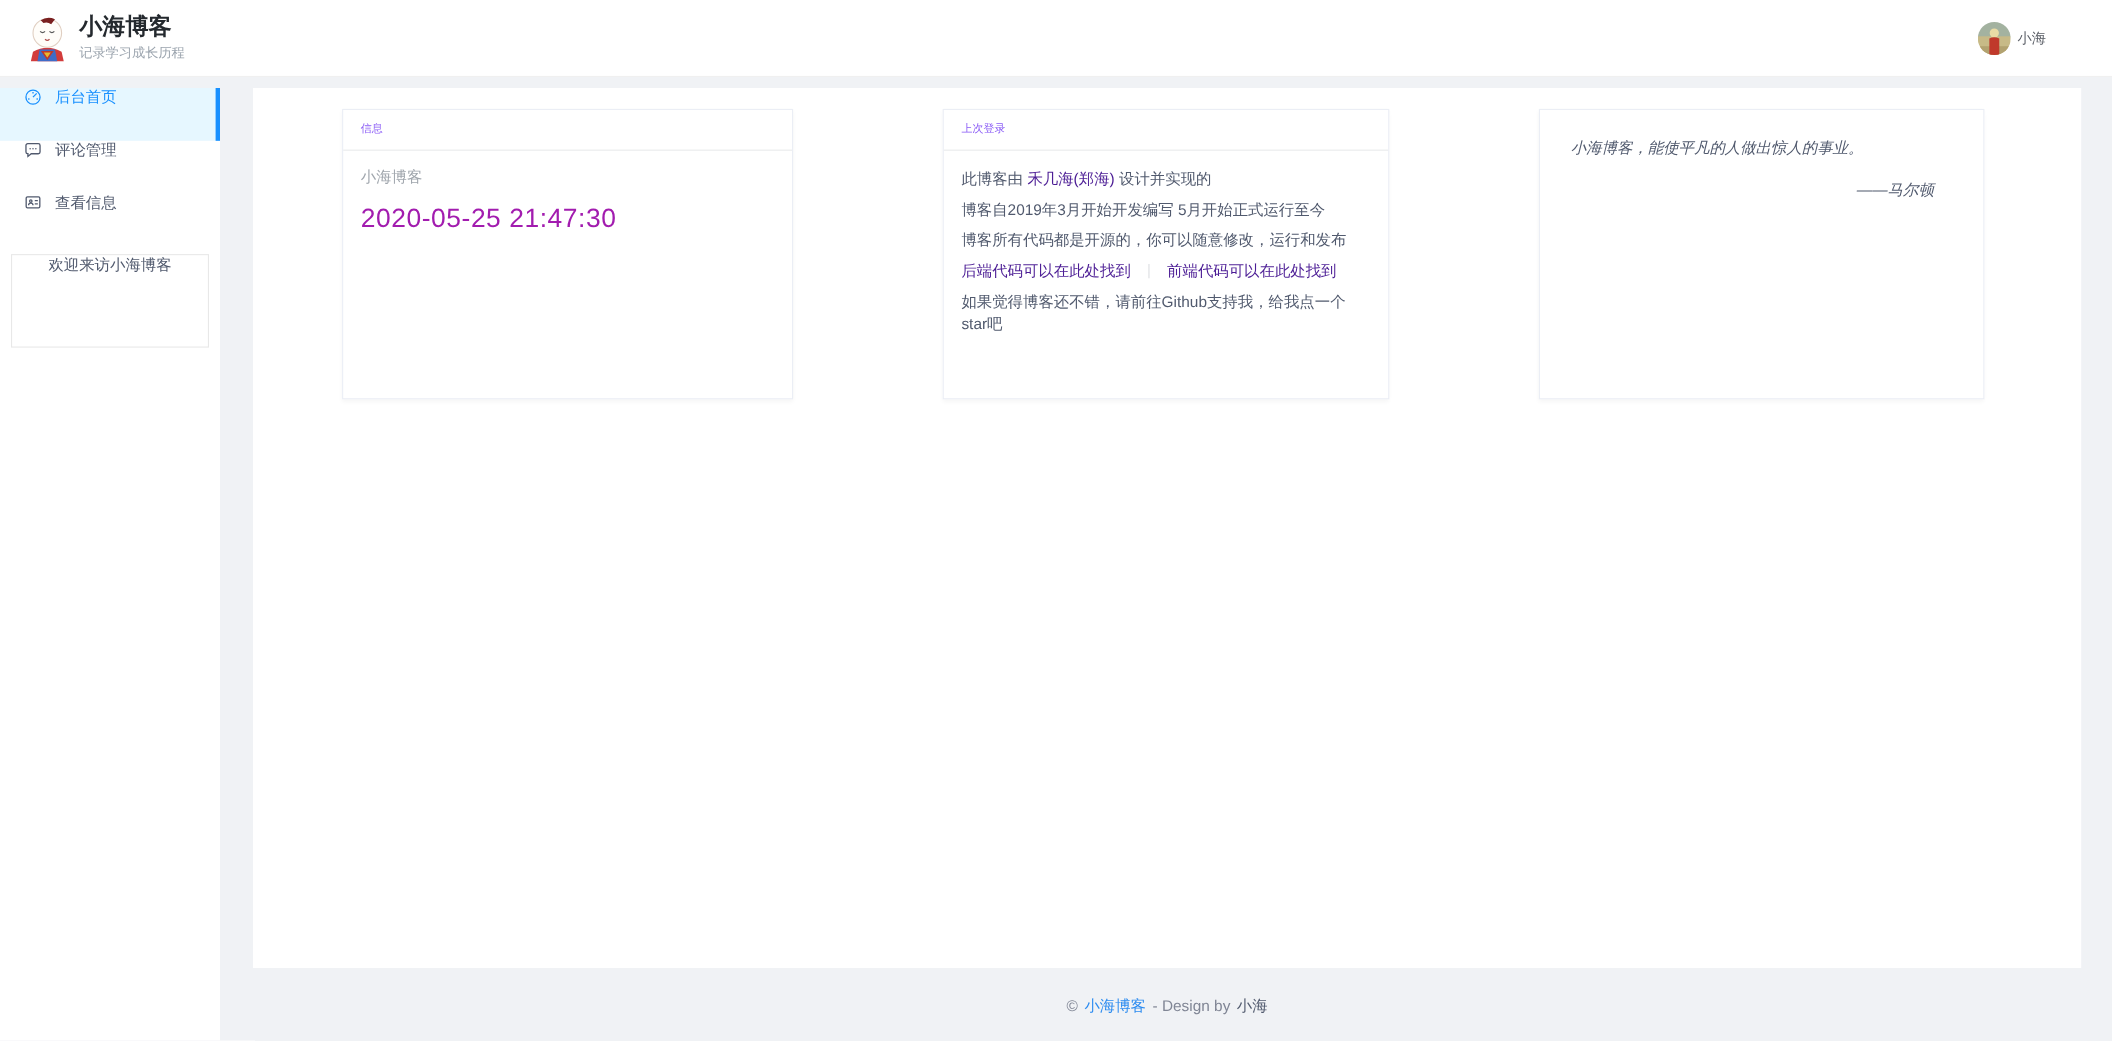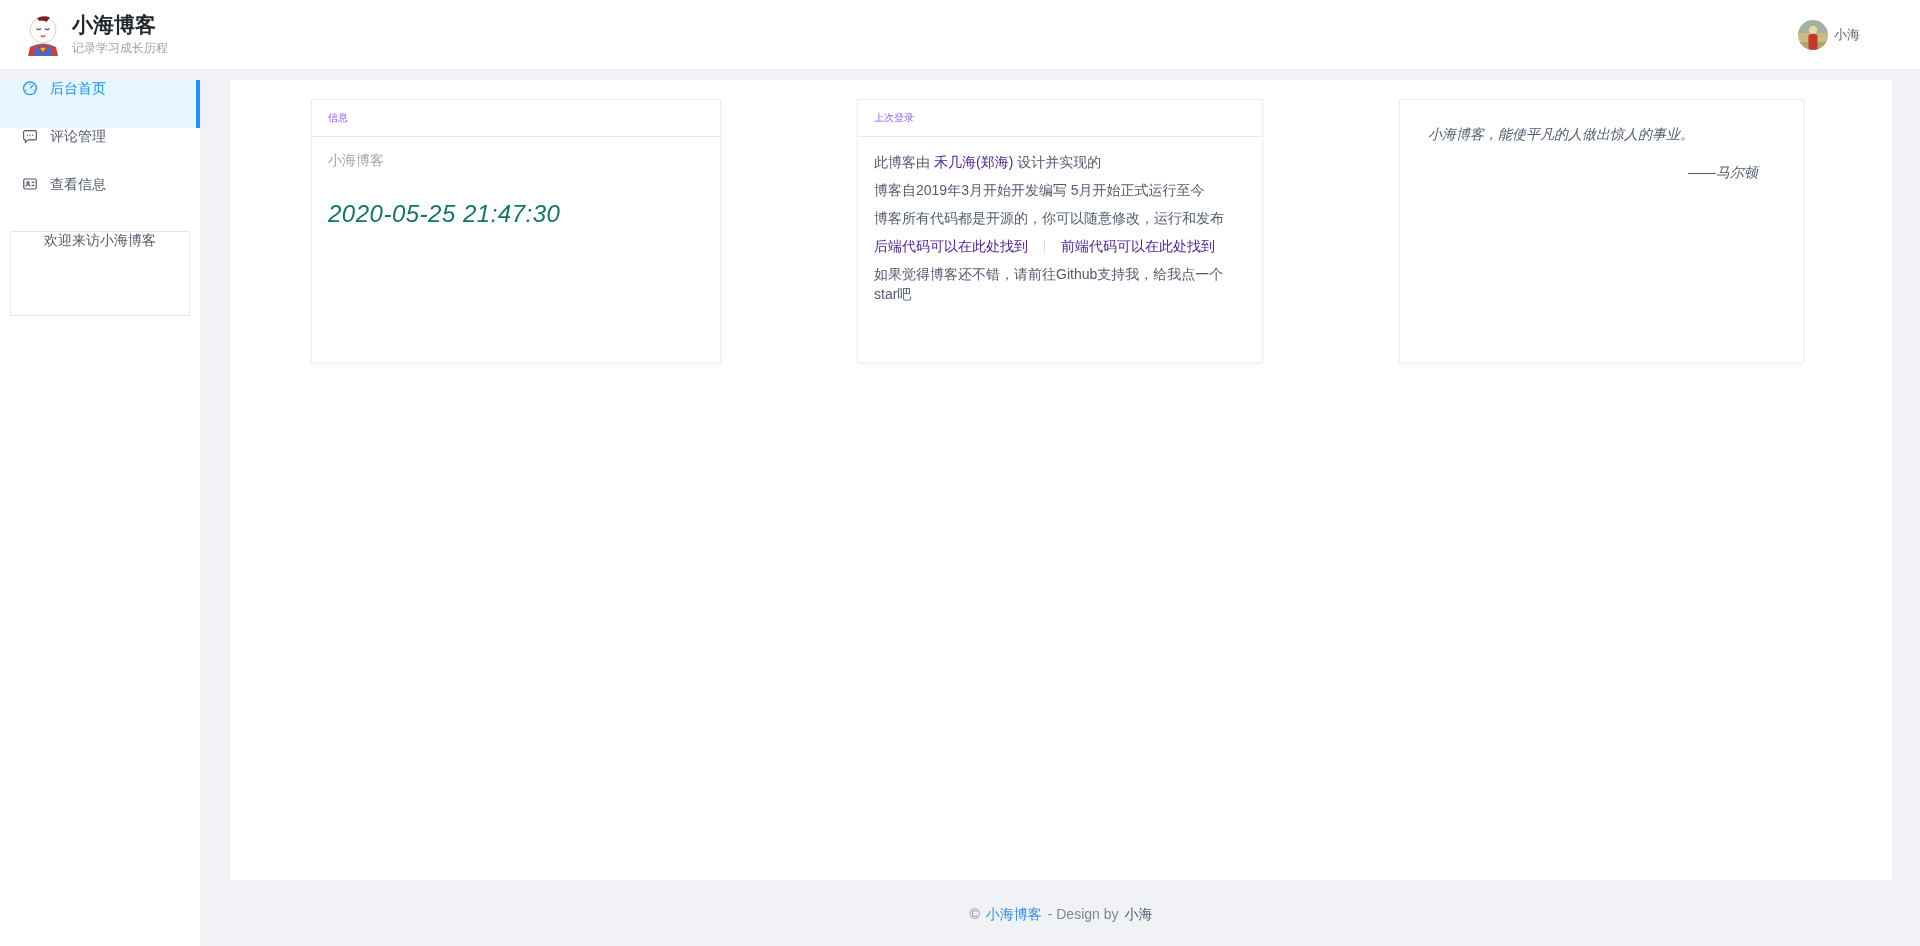--- a/index.html
+++ b/index.html
@@ -56,21 +56,21 @@
     box-shadow:0 2px 4px rgba(0,0,0,.04);
   }
   .card-header {
     height:37px; line-height:36px; padding:0 16px;
     border-bottom:1px solid #e8eaec;
     font-size:10px; color:#8b5cf6;
   }
   .card-body { padding:7px 16px; }
 
   .last-login-label { font-size:14px; color:#a0a6ad; margin-top:8px; }
-  .last-login-value { font-size:24px; color:#0f766e; margin-top:30px; letter-spacing:.5px;font-style:italic; }
+  .last-login-value { font-size:24px; color:#a21caf; margin-top:15px; letter-spacing:.5px; }
 
   .about-body p { margin:8px 0; line-height:20px; font-size:14px; color:#515a6e; }
   .about-body a { color:#4c1d95; }
   .inline-link { margin:0 4px; }
   .link-divider {
     display:inline-block; width:0; height:13px;
     border-left:1px solid #dcdee2; margin:0 16px; vertical-align:-2px;
   }
 
   .quote-body { padding:24px 45px 0 28px; }

